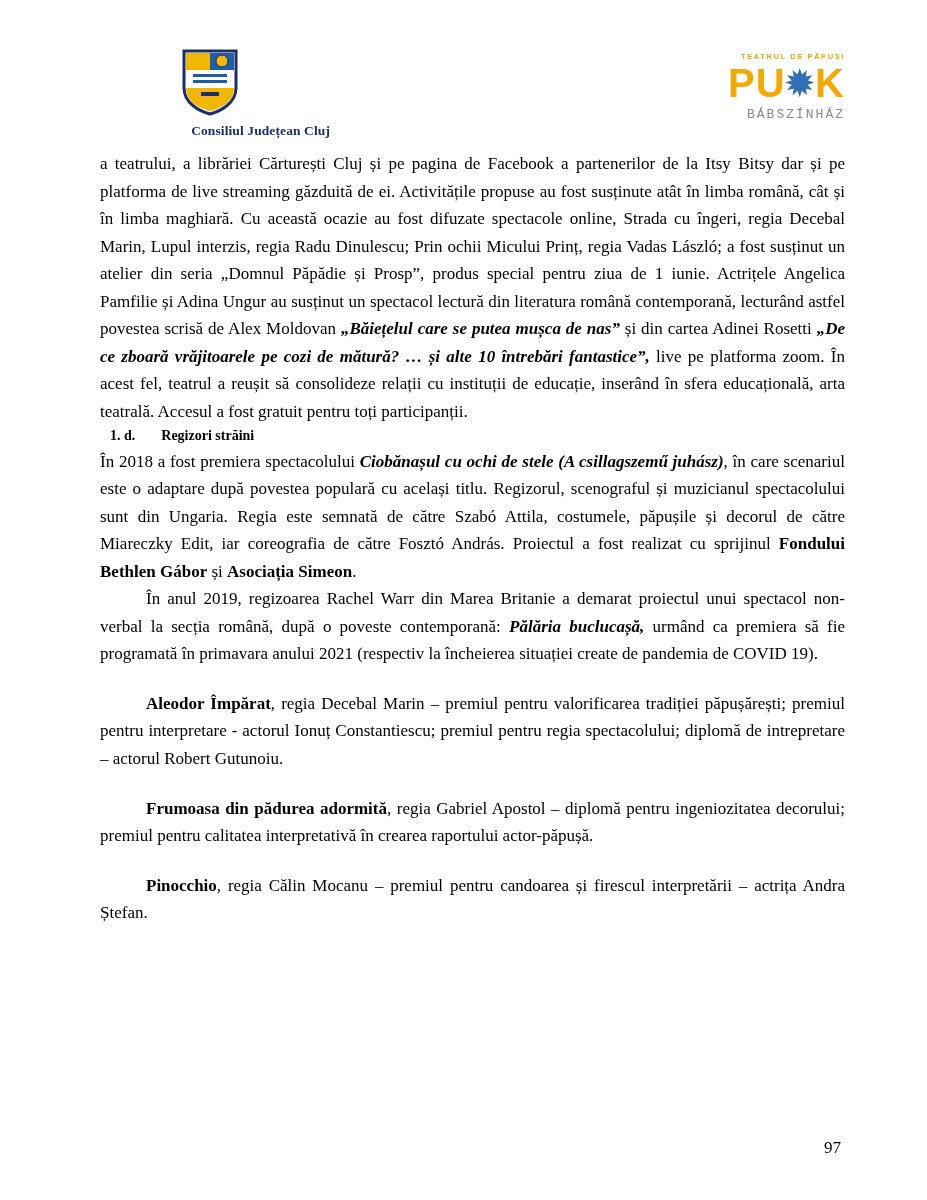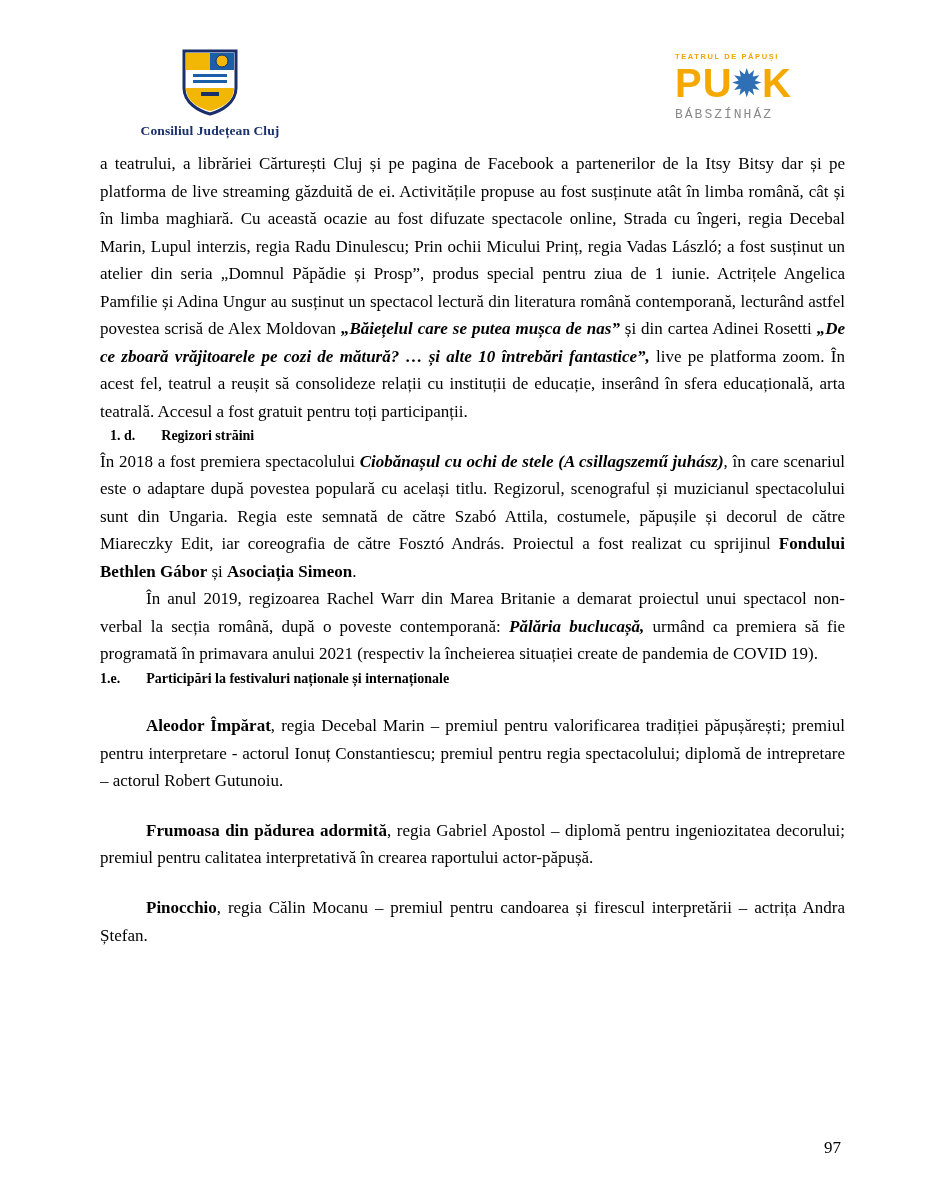--- a/index.html
+++ b/index.html
@@ -25,21 +25,21 @@
   
   .header {
     position: relative;
     height: 150px;
   }
   .crest-block {
     position: absolute;
     left: 90px;
     top: 48px;
     width: 240px;
-    text-align: center;
+    text-align: right;
   }
   .crest {
     width: 58px;
     height: 68px;
     margin: 0 auto;
     position: relative;
   }
   .crest svg { display: block; }
   .crest-caption {
     margin-top: 7px;
@@ -47,21 +47,21 @@
     font-weight: bold;
     font-size: 13.5px;
     color: #1a2f6b;
     letter-spacing: 0.1px;
   }
   .puck-logo {
     position: absolute;
     right: 82px;
     top: 52px;
     width: 170px;
-    text-align: left;
+    text-align: right;
   }
   .puck-top {
     font-family: "Liberation Sans", sans-serif;
     font-size: 7.5px;
     letter-spacing: 1.6px;
     color: #f0a500;
     font-weight: bold;
     margin-bottom: 2px;
   }
   .puck-word {
@@ -161,21 +161,20 @@
 
     <p class="justified"><span>a teatrului, a librăriei Cărturești Cluj și pe pagina de Facebook a partenerilor de la Itsy Bitsy dar și pe platforma de live streaming găzduită de ei. Activitățile propuse au fost susținute atât în limba română, cât și în limba maghiară. Cu această ocazie au fost difuzate spectacole online, Strada cu îngeri, regia Decebal Marin, Lupul interzis, regia Radu Dinulescu; Prin ochii Micului Prinț, regia Vadas László; a fost susținut un atelier din seria „Domnul Păpădie și Prosp”, produs special pentru ziua de 1 iunie. Actrițele Angelica Pamfilie și Adina Ungur au susținut un spectacol lectură din literatura română contemporană, lecturând astfel povestea scrisă de Alex Moldovan </span><span class="bi">„Băiețelul care se putea mușca de nas”</span><span> și din cartea Adinei Rosetti </span><span class="bi">„De ce zboară vrăjitoarele pe cozi de mătură? … și alte 10 întrebări fantastice”,</span><span> live pe platforma zoom. În acest fel, teatrul a reușit să consolideze relații cu instituții de educație, inserând în sfera educațională, arta teatrală. Accesul a fost gratuit pentru toți participanții.</span></p>
 
     <p class="heading gap-lg heading-indent"><span class="num">1. d.</span><span class="num-gap"></span><span>Regizori străini</span></p>
 
 
     <p class="justified"><span>În 2018 a fost premiera spectacolului </span><span class="bi">Ciobănașul cu ochi de stele (A csillagszemű juhász)</span><span>, în care scenariul este o adaptare după povestea populară cu același titlu. Regizorul, scenograful și muzicianul spectacolului sunt din Ungaria. Regia este semnată de către Szabó Attila, costumele, păpușile și decorul de către Miareczky Edit, iar coreografia de către Fosztó András. Proiectul a fost realizat cu sprijinul </span><span class="b">Fondului Bethlen Gábor</span><span> și </span><span class="b">Asociația Simeon</span><span>.</span></p>
 
     <p class="justified indent"><span>În anul 2019, regizoarea Rachel Warr din Marea Britanie a demarat proiectul unui spectacol non-verbal la secția română, după o poveste contemporană: </span><span class="bi">Pălăria buclucașă,</span><span> urmând ca premiera să fie programată în primavara anului 2021 (respectiv la încheierea situației create de pandemia de COVID 19).</span></p>
 
-    <p class="heading gap-lg"><span class="num">1.e.</span><span class="num-gap"></span><span>Participări la festivaluri naționale și internaționale</span></p>
 
 
     <p class="justified indent gap-md"><span class="b">Aleodor Împărat</span><span>, regia Decebal Marin – premiul pentru valorificarea tradiției păpușărești; premiul pentru interpretare - actorul Ionuț Constantiescu; premiul pentru regia spectacolului; diplomă de intrepretare – actorul Robert Gutunoiu.</span></p>
 
     <p class="justified indent gap-md"><span class="b">Frumoasa din pădurea adormită</span><span>, regia Gabriel Apostol – diplomă pentru ingeniozitatea decorului; premiul pentru calitatea interpretativă în crearea raportului actor-păpușă.</span></p>
 
     <p class="justified indent gap-md"><span class="b">Pinocchio</span><span>, regia Călin Mocanu – premiul pentru candoarea și firescul interpretării – actrița Andra Ștefan.</span></p>
 
   </div>
 

